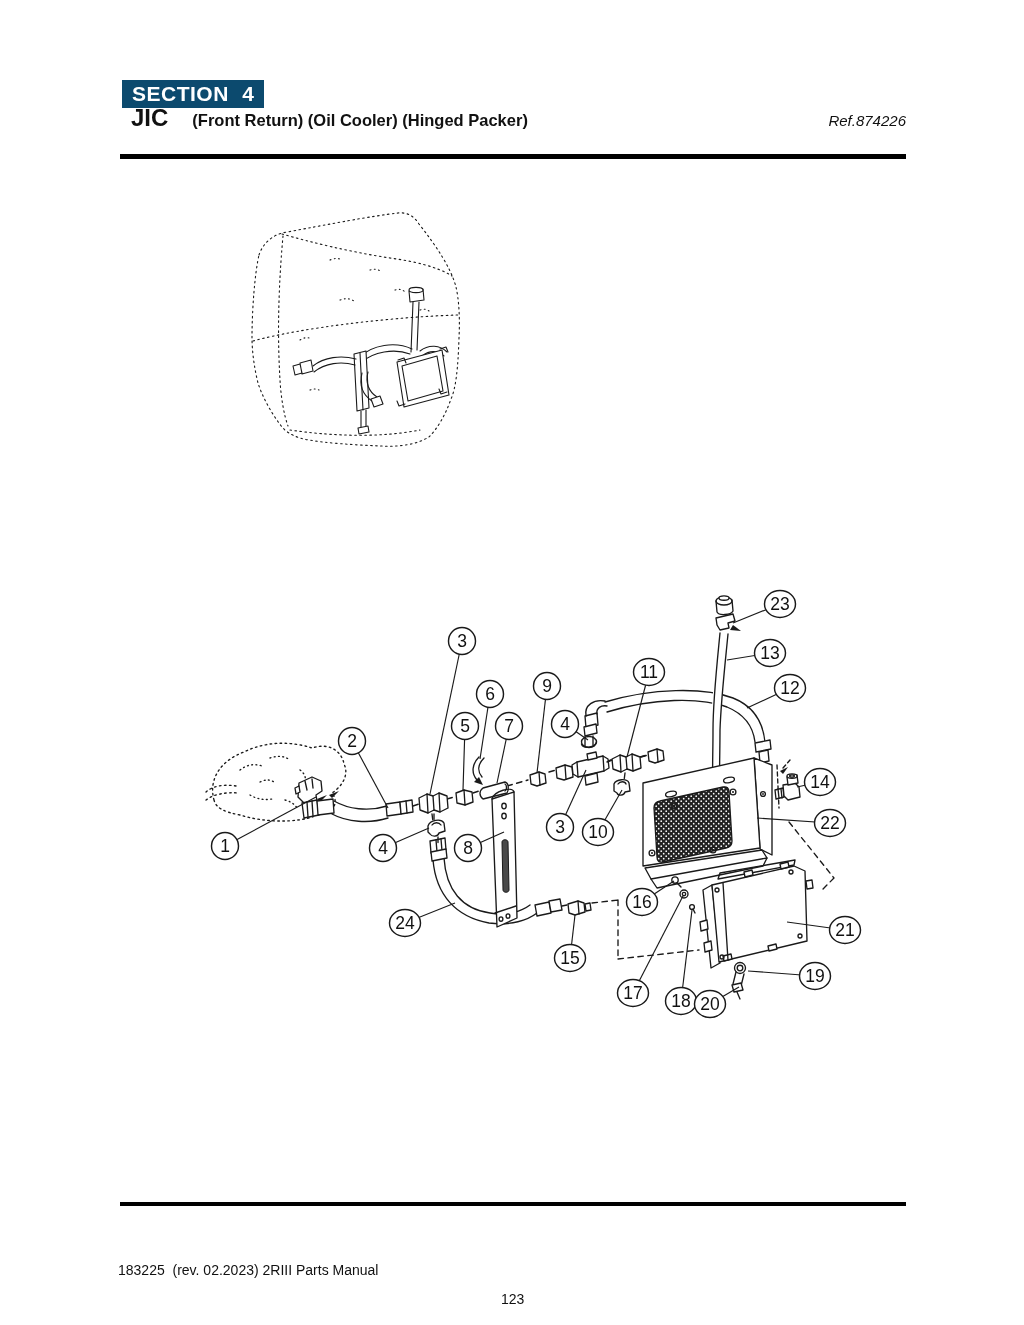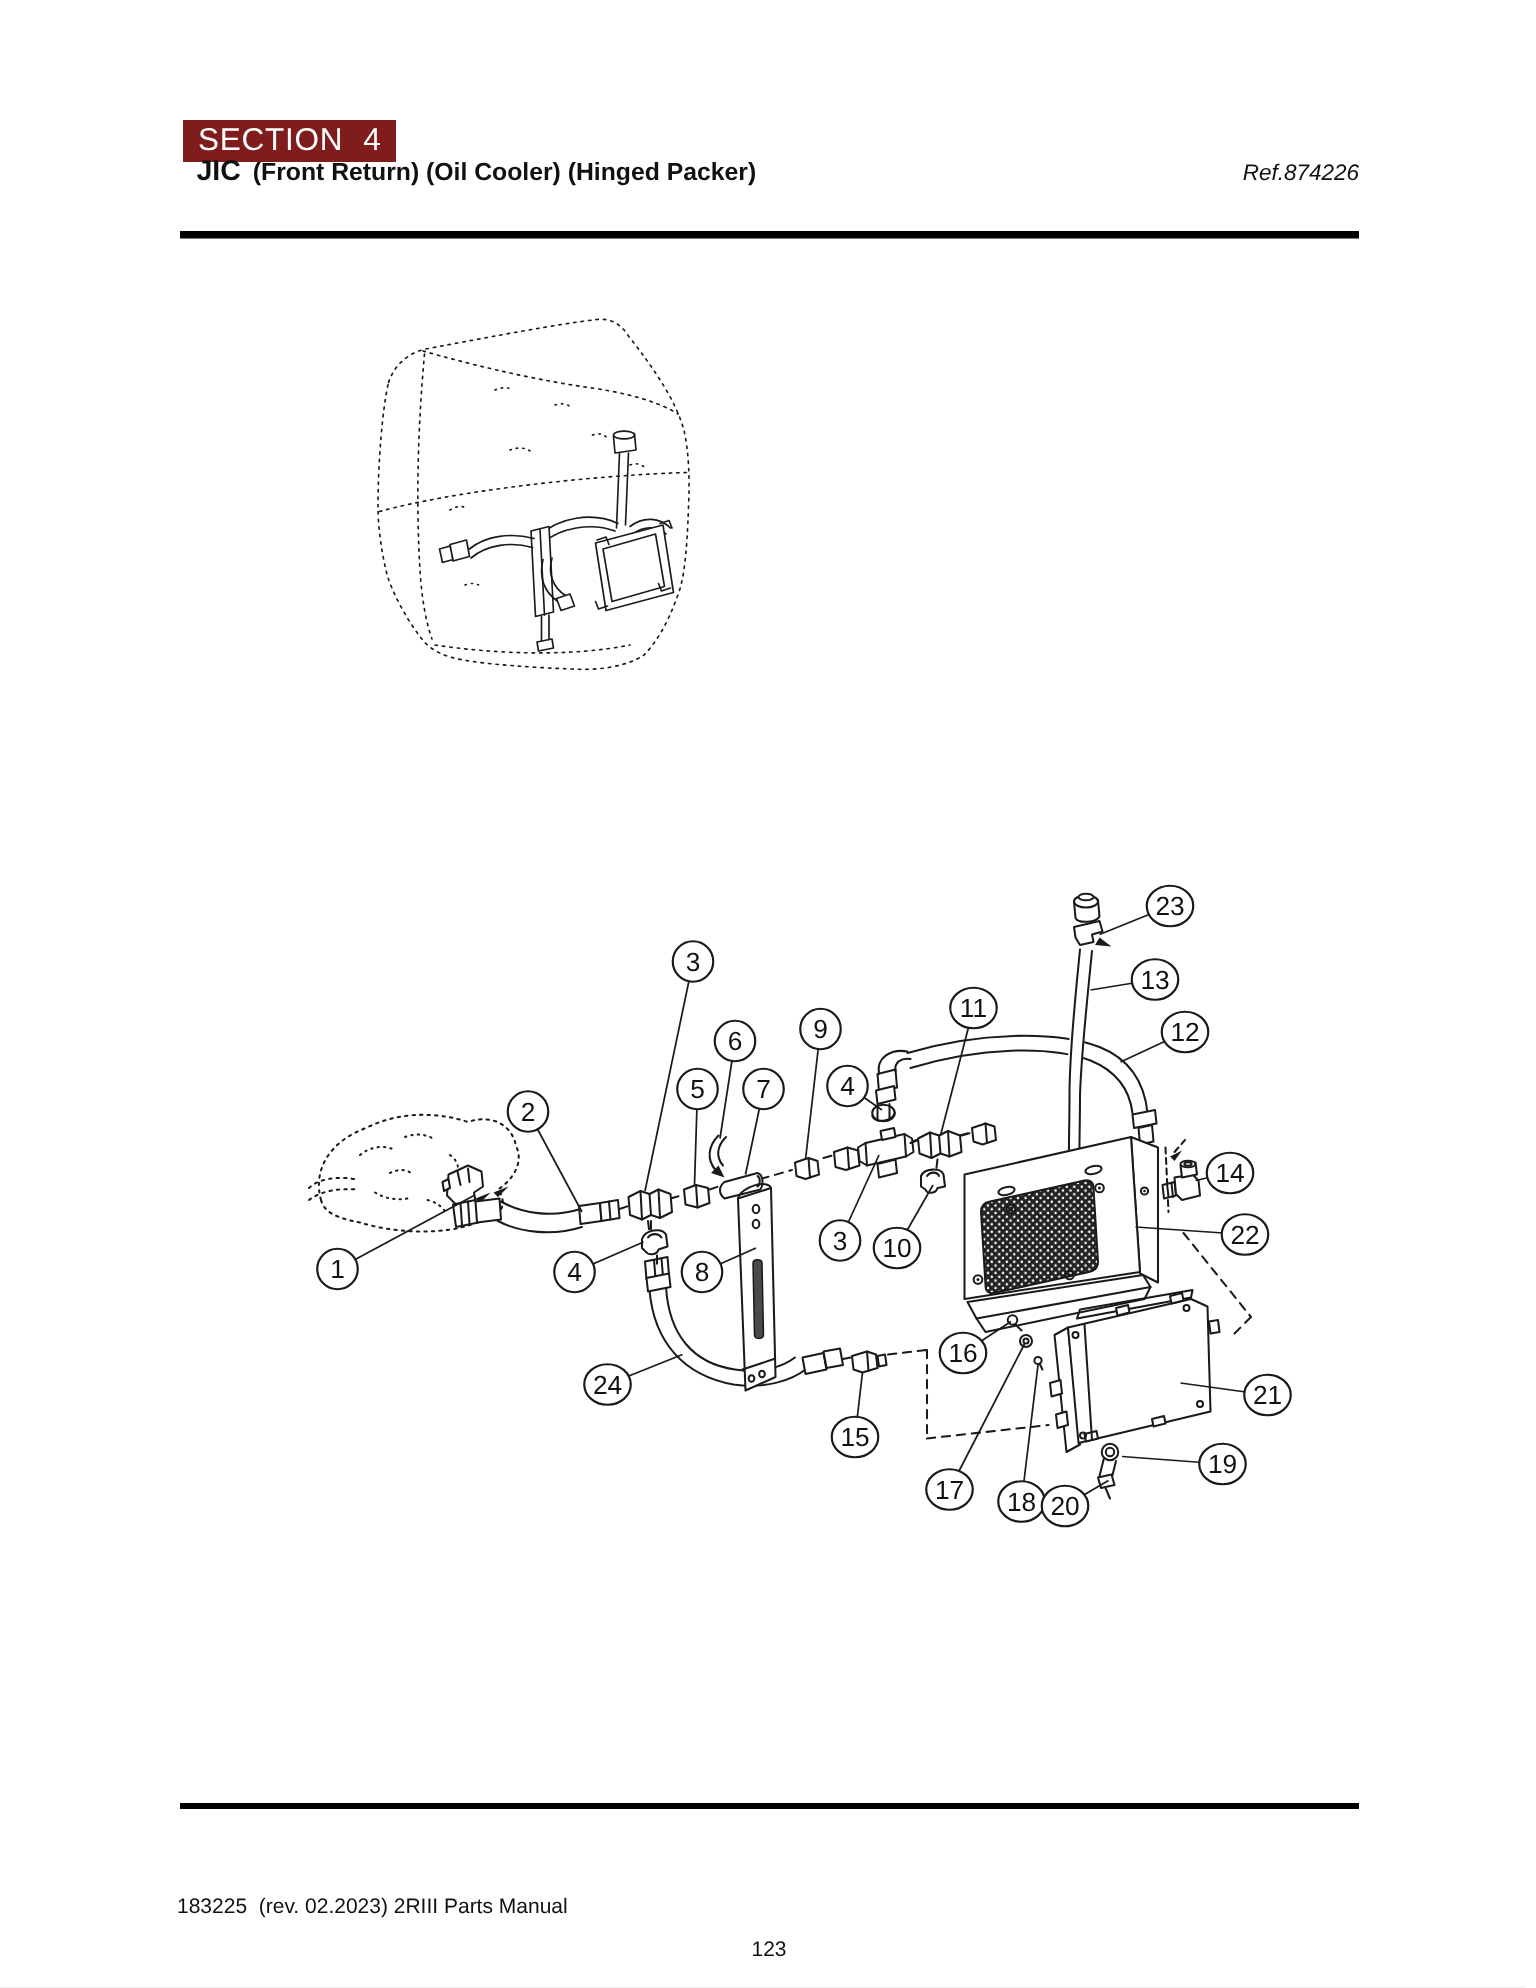--- a/index.html
+++ b/index.html
@@ -3,30 +3,30 @@
 <meta charset="utf-8">
 <style>
   html,body{margin:0;padding:0;background:#e8e8e8;}
   .page{
     position:relative;width:1024px;height:1325px;background:#ffffff;
     font-family:"Liberation Sans",sans-serif;color:#111;overflow:hidden;
     margin:0 auto;
   }
   .section-box{
     position:absolute;left:122px;top:80px;height:28px;line-height:28px;
-    background:#7f1d1d;color:#fff;font-weight:normal;font-size:21px;
+    background:#0c4a6e;color:#fff;font-weight:bold;font-size:21px;
     padding:0 10px;word-spacing:7px;letter-spacing:.5px;
   }
   .title-row{
     position:absolute;left:122px;top:104px;width:784px;
     display:flex;align-items:baseline;white-space:nowrap;
   }
   .t-main{font-size:31px;font-weight:bold;letter-spacing:-.5px;}
-  .t-sub{font-size:19px;font-weight:bold;margin-left:9px;}
-  .t-detail{font-size:16.5px;font-weight:bold;margin-left:8px;text-align:right;}
+  .t-sub{font-size:24px;font-weight:bold;margin-left:9px;}
+  .t-detail{font-size:16.5px;font-weight:bold;margin-left:24px;text-align:right;}
   .t-ref{font-size:15px;font-style:italic;margin-left:auto;}
   .rule-top{position:absolute;left:120px;top:154px;width:786px;height:5px;background:#000;}
   .rule-bottom{position:absolute;left:120px;top:1202px;width:786px;height:4px;background:#000;}
   .footer-left{position:absolute;left:118px;top:1262px;font-size:14px;white-space:pre;}
   .footer-page{position:absolute;left:501px;top:1262px;font-size:14px;margin-top:29px;}
   svg{position:absolute;left:0;top:0;}
   .ln{stroke:#1a1a1a;stroke-width:1.35;fill:none;stroke-linecap:round;stroke-linejoin:round;}
   .th{stroke:#1a1a1a;stroke-width:1.1;fill:none;stroke-linecap:round;stroke-linejoin:round;}
   .w{fill:#fff;}
   .blk{fill:#1a1a1a;stroke:none;}

